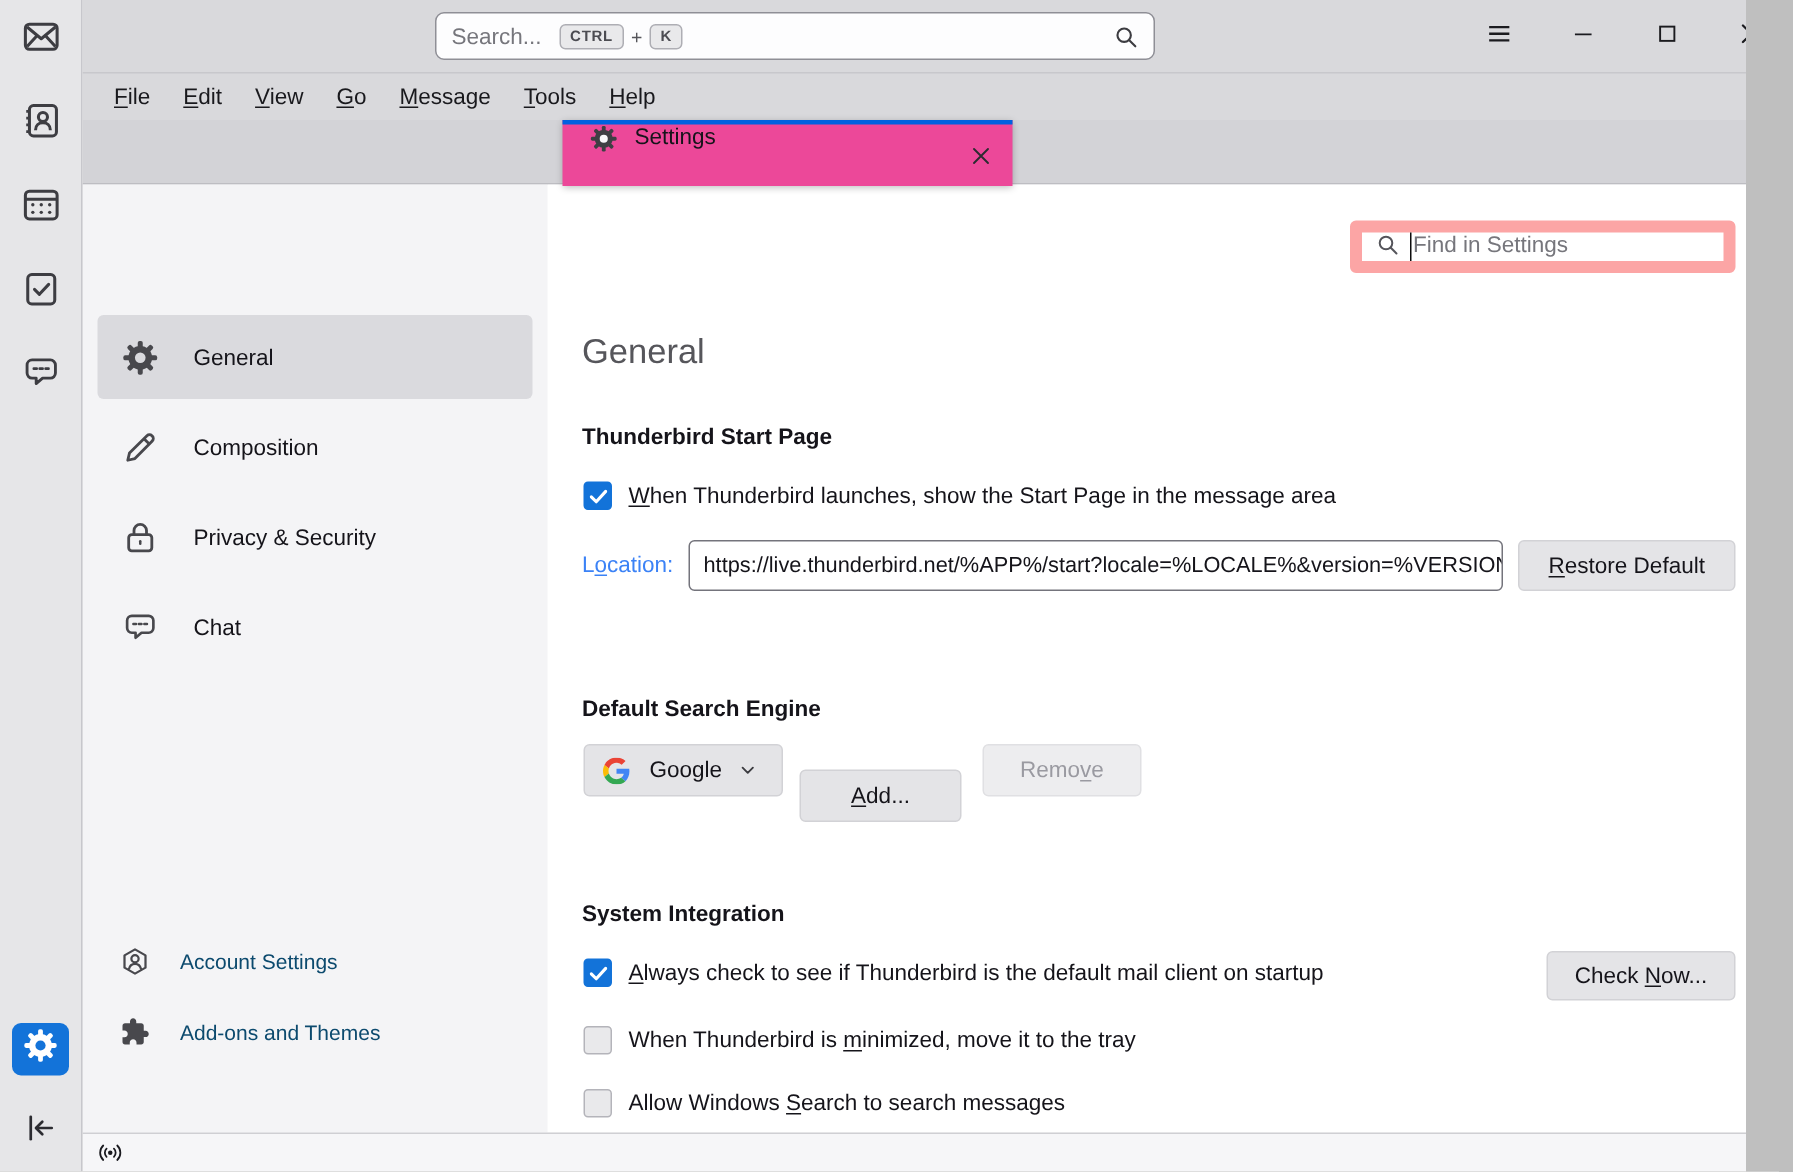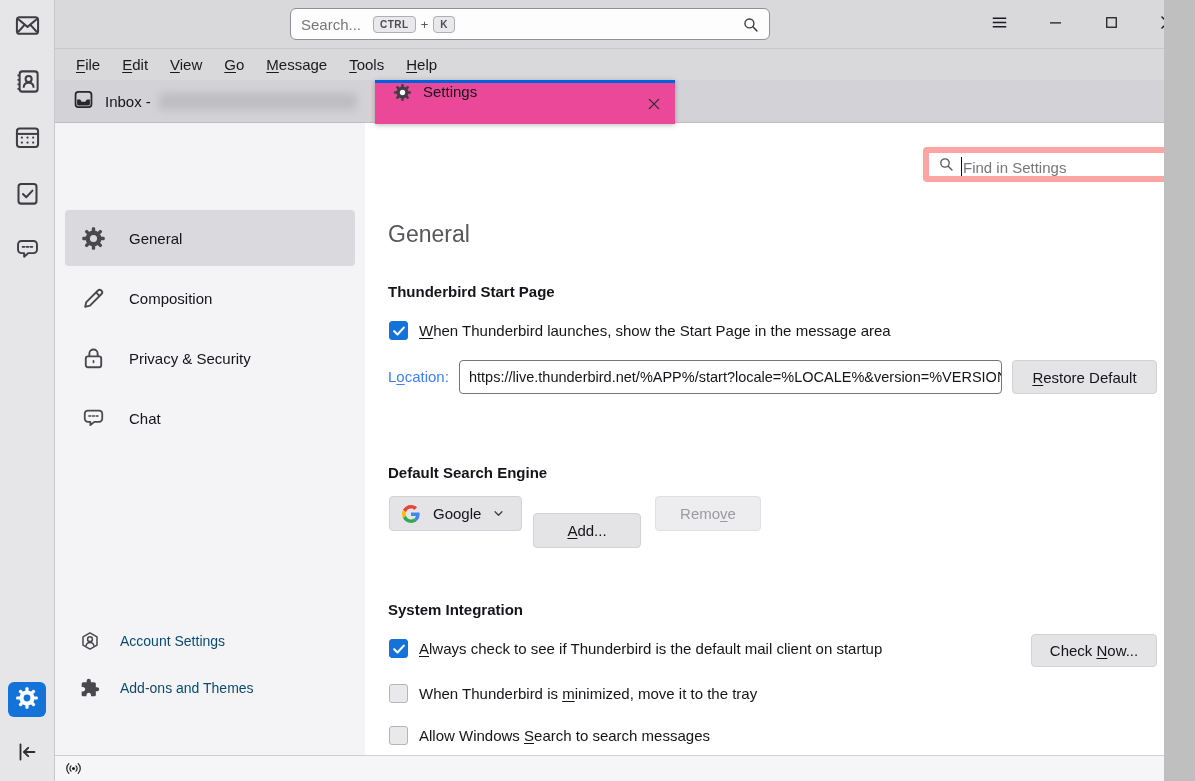--- a/index.html
+++ b/index.html
@@ -50,21 +50,21 @@
   .side-item .ico { margin-left:15px; width:26px; height:26px; color:#48484d; display:flex; align-items:center; justify-content:center; }
   .side-item .ico svg { width:25px; height:25px; }
   .side-item .lbl { margin-left:23px; font-size:15px; color:#15141a; }
   .side-foot { position:absolute; left:10px; width:290px; height:42px; display:flex; align-items:center; }
   .side-foot .ico { margin-left:15px; width:20px; height:20px; color:#48484d; }
   .side-foot .ico svg { width:20px; height:20px; }
   .side-foot .lbl { margin-left:20px; font-size:14px; color:#0c4a6e; }
 
   
   .main { position:absolute; left:365px; top:123px; width:830px; height:632px; background:#fff; }
-  .find { position:absolute; left:535px; top:24px; width:257px; height:35px; background:#fff; border:6px solid #fca5a5; border-radius:4px; display:flex; align-items:flex-end; padding:0 9px;margin-left:23px; }
+  .find { position:absolute; left:535px; top:24px; width:257px; height:35px; background:#fff; border:8px solid #fca5a5; border-radius:4px; display:flex; align-items:flex-start; padding:0 9px; }
   .find svg { width:16px; height:16px; color:#55555b; }
   .find .caret { width:1px; height:19px; background:#0c0c0d; margin-left:7px; }
   .find .ph { color:#76767c; font-size:15px; margin-left:1px; }
   .page-title { position:absolute; left:23px; top:98px; font-size:23px; font-weight:300; color:#56565b; }
   .sec-h { position:absolute; left:23px; font-size:15px; font-weight:700; color:#15141a; }
   .cbrow { position:absolute; left:24px; display:flex; align-items:center; }
   .cb { width:19px; height:19px; border-radius:3px; background:#e9e9eb; border:1px solid #b4b4ba; flex:0 0 auto; display:flex; align-items:center; justify-content:center; }
   .cb svg { width:12px; height:10px; display:none; }
   .cb.checked { background:#1373d9; border-color:#1373d9; }
   .cb.checked svg { display:block; }
@@ -293,27 +293,20 @@
     <span class="menu-item"><span></span><span class="ak">F</span><span>ile</span></span>
     <span class="menu-item"><span></span><span class="ak">E</span><span>dit</span></span>
     <span class="menu-item"><span></span><span class="ak">V</span><span>iew</span></span>
     <span class="menu-item"><span></span><span class="ak">G</span><span>o</span></span>
     <span class="menu-item"><span></span><span class="ak">M</span><span>essage</span></span>
     <span class="menu-item"><span></span><span class="ak">T</span><span>ools</span></span>
     <span class="menu-item"><span></span><span class="ak">H</span><span>elp</span></span>
   </div>
 
   <div class="tabbar">
-    <div class="tab-inbox">
-      <span><svg viewBox="0 0 24 24" width="21" height="21" style="color:#26262b;">
-            <use href="#i-inbox"></use>
-          </svg></span>
-      <span class="lbl">Inbox -</span>
-      <span class="redacted"></span>
-    </div>
     <div class="tab-settings">
       <span class="gear"><svg viewBox="0 0 24 24" width="19" height="19">
             <use href="#i-gear"></use>
           </svg></span>
       <span class="lbl">Settings</span>
       <span class="tab-close"><svg viewBox="0 0 24 24" width="16" height="16">
             <use href="#i-close"></use>
           </svg></span>
     </div>
   </div>

